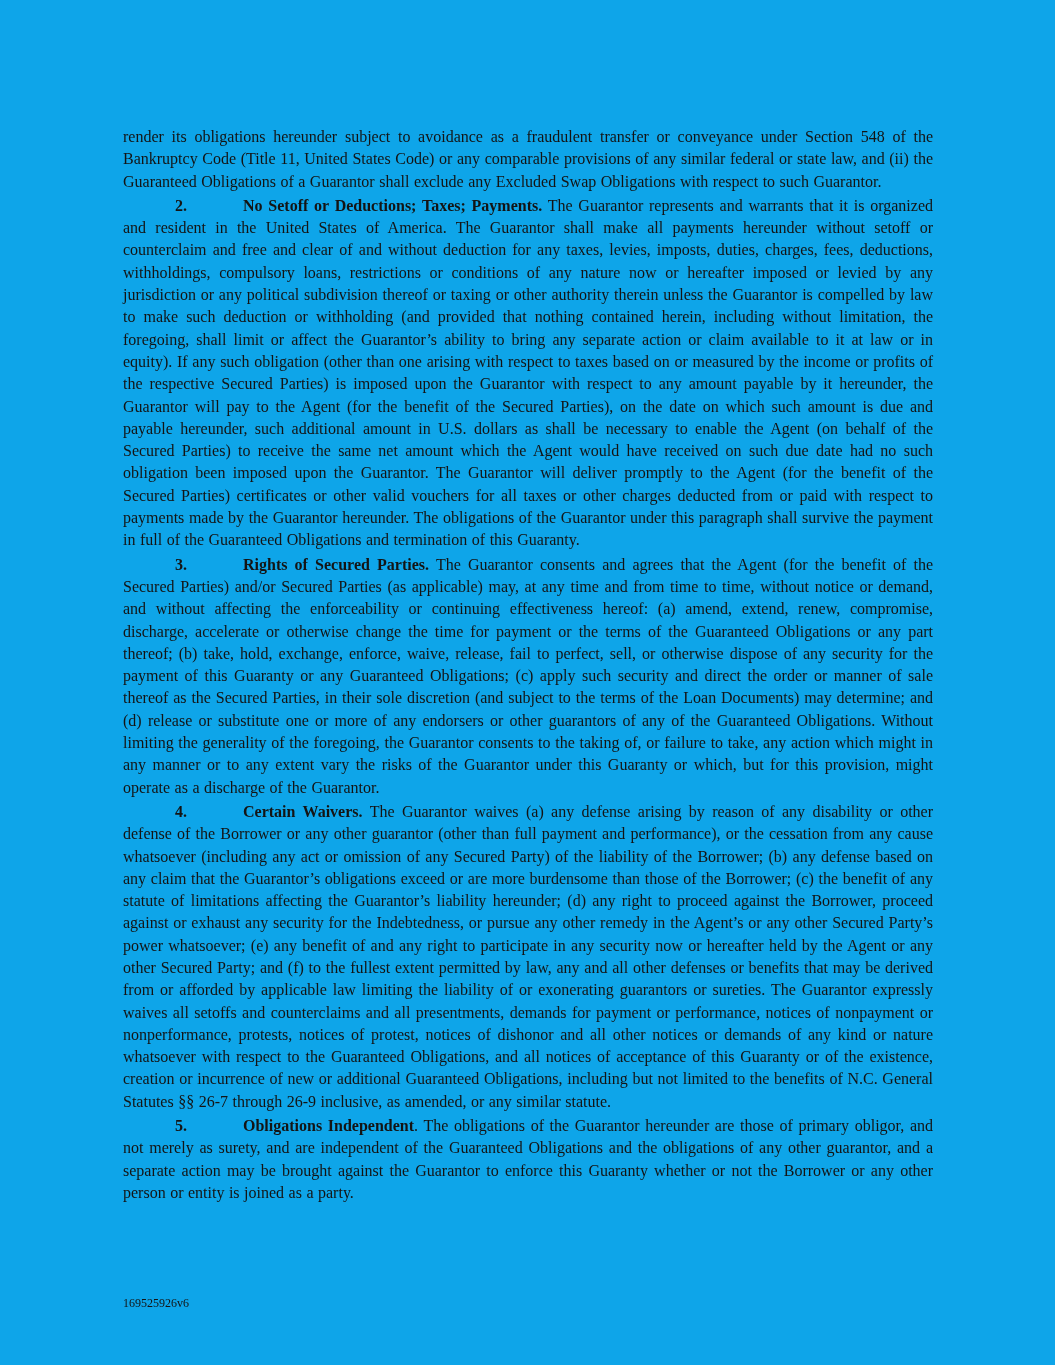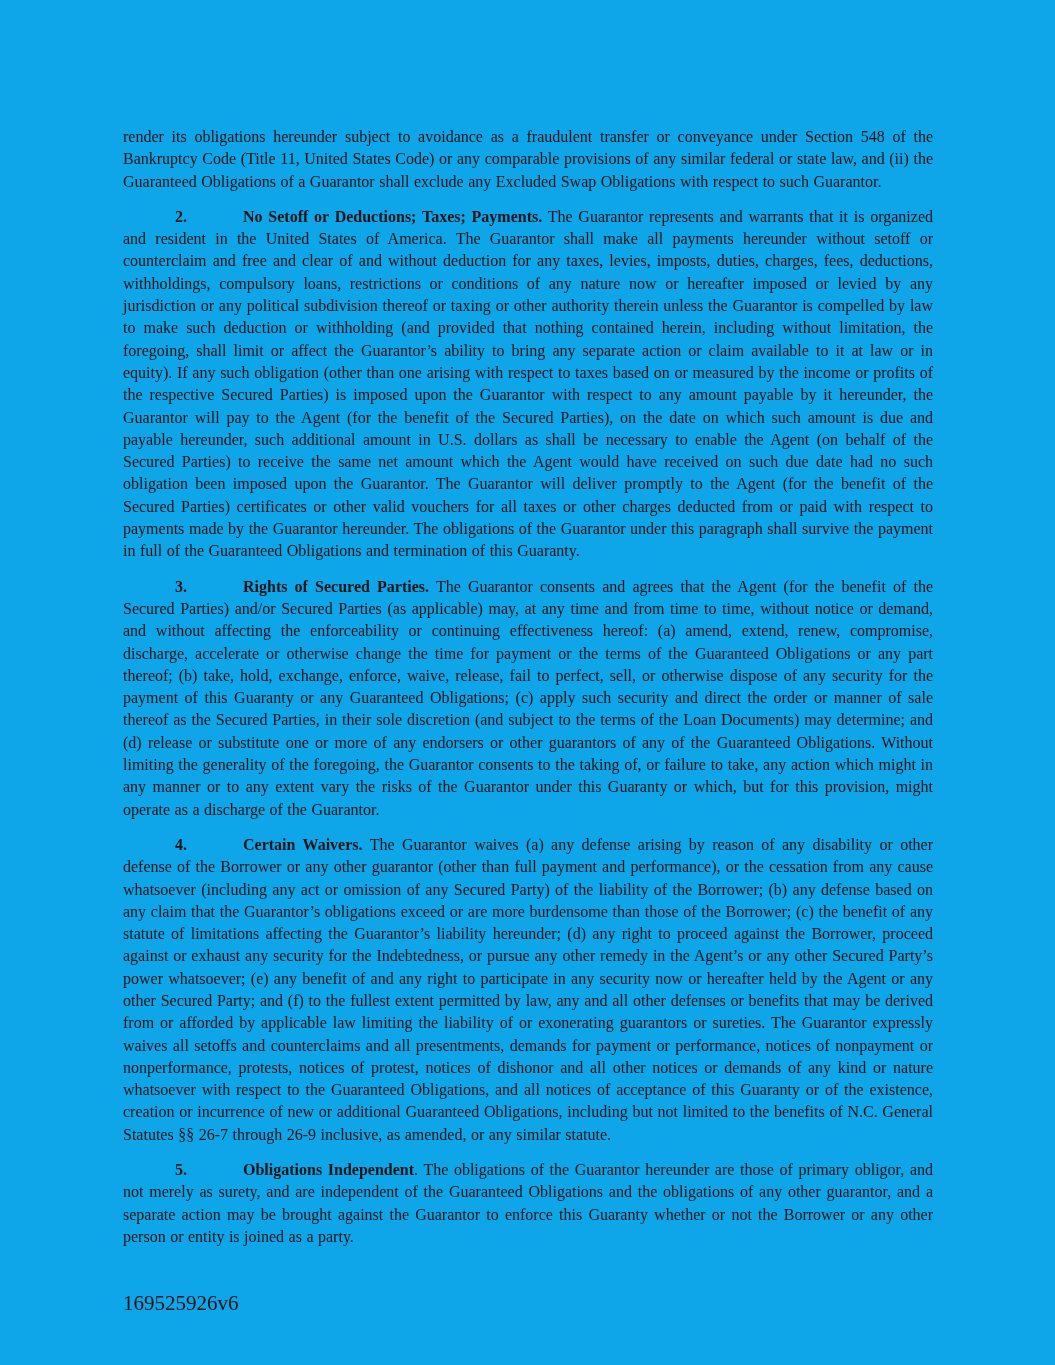--- a/index.html
+++ b/index.html
@@ -23,39 +23,39 @@
     width: 810px;
   }
   p.doc-para {
     margin: 0;
     text-align: justify;
     font-size: 16px;
     line-height: 22.3px;
     word-spacing: 0.5px;
   }
   p.doc-para + p.doc-para {
-    margin-top: 13px;
+    margin-top: 2px;
   }
   p.section-para {
     text-indent: 52px;
   }
   .sec-num {
     font-weight: bold;
     display: inline-block;
     width: 68px;
     text-indent: 0;
   }
   .sec-title {
     font-weight: bold;
   }
   .footer {
     position: absolute;
     left: 123px;
     top: 1294px;
-    font-size: 21px;
+    font-size: 12px;
     line-height: 18px;
     color: #141414;
   }
 </style>
 </head>
 <body>
 
 <div class="page">
   <div class="content">
 

